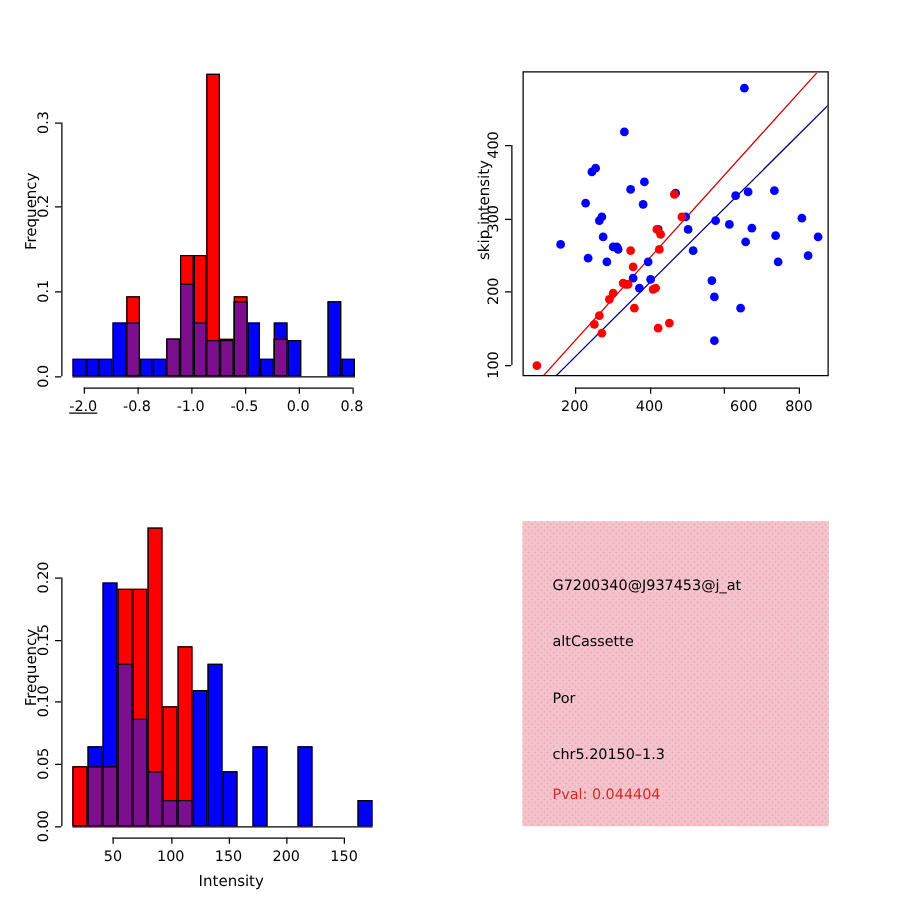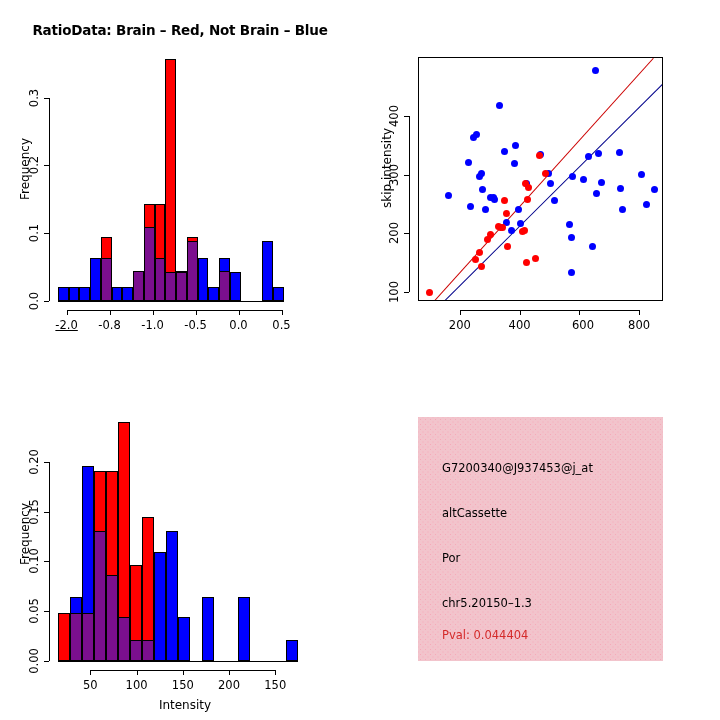--- a/index.html
+++ b/index.html
@@ -50,21 +50,20 @@
             background-position:0 0, 2.5px 2.5px;}
   .info-line{position:absolute;left:24px;font-size:11.5px;white-space:nowrap;color:#000;}
   .info-line.pval{color:#D42A2A;}
 </style>
 </head>
 <body>
 
 <div class="page">
 
   <div class="panel" id="panel-ratio">
-    <div class="ptitle" style="top:22px;">RatioData: Brain – Red, Not Brain – Blue</div>
     <div class="axtitle-y" style="left:18px;top:200px;">Frequency</div>
     <div class="bars" id="ratio-bars">
         <div class="bar blue" style="left: 58px; width: 10.7456px; top: 286.767px; height: 14.2333px; z-index: 1;"></div>
         <div class="bar blue" style="left: 68.7456px; width: 10.7456px; top: 286.767px; height: 14.2333px; z-index: 1;"></div>
         <div class="bar blue" style="left: 79.4912px; width: 10.7456px; top: 286.767px; height: 14.2333px; z-index: 1;"></div>
         <div class="bar blue" style="left: 90.2368px; width: 10.7456px; top: 257.622px; height: 43.3778px; z-index: 1;"></div>
         <div class="bar blue" style="left: 100.982px; width: 10.7456px; top: 257.622px; height: 43.3778px; z-index: 1;"></div>
         <div class="bar red" style="left: 100.982px; width: 10.7456px; top: 236.611px; height: 64.3889px; z-index: 2;"></div>
         <div class="bar purple" style="left: 100.982px; width: 10.7456px; top: 257.622px; height: 43.3778px; z-index: 3;"></div>
         <div class="bar blue" style="left: 111.728px; width: 10.7456px; top: 286.767px; height: 14.2333px; z-index: 1;"></div>
@@ -112,21 +111,21 @@
         <div class="ticklabel" style="left: 66.5965px; top: 318px; transform: translateX(-50%); font-size: 11.5px; text-decoration: underline;">-2.0</div>
         <div class="tick" style="left: 109.579px; top: 310px; width: 1px; height: 5px;"></div>
         <div class="ticklabel" style="left: 109.579px; top: 318px; transform: translateX(-50%); font-size: 11.5px;">-0.8</div>
         <div class="tick" style="left: 152.561px; top: 310px; width: 1px; height: 5px;"></div>
         <div class="ticklabel" style="left: 152.561px; top: 318px; transform: translateX(-50%); font-size: 11.5px;">-1.0</div>
         <div class="tick" style="left: 195.544px; top: 310px; width: 1px; height: 5px;"></div>
         <div class="ticklabel" style="left: 195.544px; top: 318px; transform: translateX(-50%); font-size: 11.5px;">-0.5</div>
         <div class="tick" style="left: 238.526px; top: 310px; width: 1px; height: 5px;"></div>
         <div class="ticklabel" style="left: 238.526px; top: 318px; transform: translateX(-50%); font-size: 11.5px;">0.0</div>
         <div class="tick" style="left: 281.509px; top: 310px; width: 1px; height: 5px;"></div>
-        <div class="ticklabel" style="left: 281.509px; top: 318px; transform: translateX(-50%); font-size: 11.5px;">0.5</div>
+        <div class="ticklabel" style="left: 281.509px; top: 318px; transform: translateX(-50%); font-size: 11.5px;">0.8</div>
       </div>
   </div>
 
   <div class="panel" id="panel-scatter">
     <div class="axtitle-y" style="left:20px;top:208px;">skip intensity</div>
     <div class="scatter-frame" id="scatter-frame" style="left:58px;top:57px;width:245px;height:244px;">
       <div class="clip" id="scatter-clip" style="left:0;top:0;width:100%;height:100%;">
           <div class="fitline red" style="left: 14.3415px; top: 244px; width: 328.671px; transform: rotate(-47.9349deg); z-index: 1;"></div>
           <div class="fitline blue" style="left: 23.9024px; top: 244px; width: 310.991px; transform: rotate(-44.8445deg); z-index: 1;"></div>
           <div class="pt red" style="left: 10.4573px; top: 234.005px; z-index: 3;"></div>
@@ -203,21 +202,21 @@
         <div class="tick" style="left: 44px; top: 174.59px; width: 5px; height: 1px;"></div>
         <div class="ticklabel" style="left: 41px; top: 174.59px; transform: rotate(-90deg) translate(-50%, -100%); transform-origin: left top; font-size: 11.5px;">300</div>
         <div class="tick" style="left: 44px; top: 115.795px; width: 5px; height: 1px;"></div>
         <div class="ticklabel" style="left: 41px; top: 115.795px; transform: rotate(-90deg) translate(-50%, -100%); transform-origin: left top; font-size: 11.5px;">400</div>
         <div class="axis-line" style="left: 99.8293px; top: 310px; width: 179.268px; height: 1px;"></div>
         <div class="tick" style="left: 99.8293px; top: 310px; width: 1px; height: 5px;"></div>
         <div class="ticklabel" style="left: 99.8293px; top: 318px; transform: translateX(-50%); font-size: 11.5px;">200</div>
         <div class="tick" style="left: 159.585px; top: 310px; width: 1px; height: 5px;"></div>
         <div class="ticklabel" style="left: 159.585px; top: 318px; transform: translateX(-50%); font-size: 11.5px;">400</div>
         <div class="tick" style="left: 219.341px; top: 310px; width: 1px; height: 5px;"></div>
-        <div class="ticklabel" style="left: 223px; top: 318px; transform: translateX(-50%); font-size: 11.5px;">600</div>
+        <div class="ticklabel" style="left: 235px; top: 318px; transform: translateX(-50%); font-size: 11.5px;">600</div>
         <div class="tick" style="left: 279.098px; top: 310px; width: 1px; height: 5px;"></div>
         <div class="ticklabel" style="left: 279.098px; top: 318px; transform: translateX(-50%); font-size: 11.5px;">800</div>
       </div>
   </div>
 
   <div class="panel" id="panel-gene">
     <div class="axtitle-y" style="left:18px;top:205px;">Frequency</div>
     <div class="axtitle" style="left:60px;top:338px;width:250px;">Intensity</div>
     <div class="bars" id="gene-bars">
         <div class="bar blue" style="left: 58px; width: 12.0189px; top: 253.196px; height: 47.8041px; z-index: 1;"></div>

